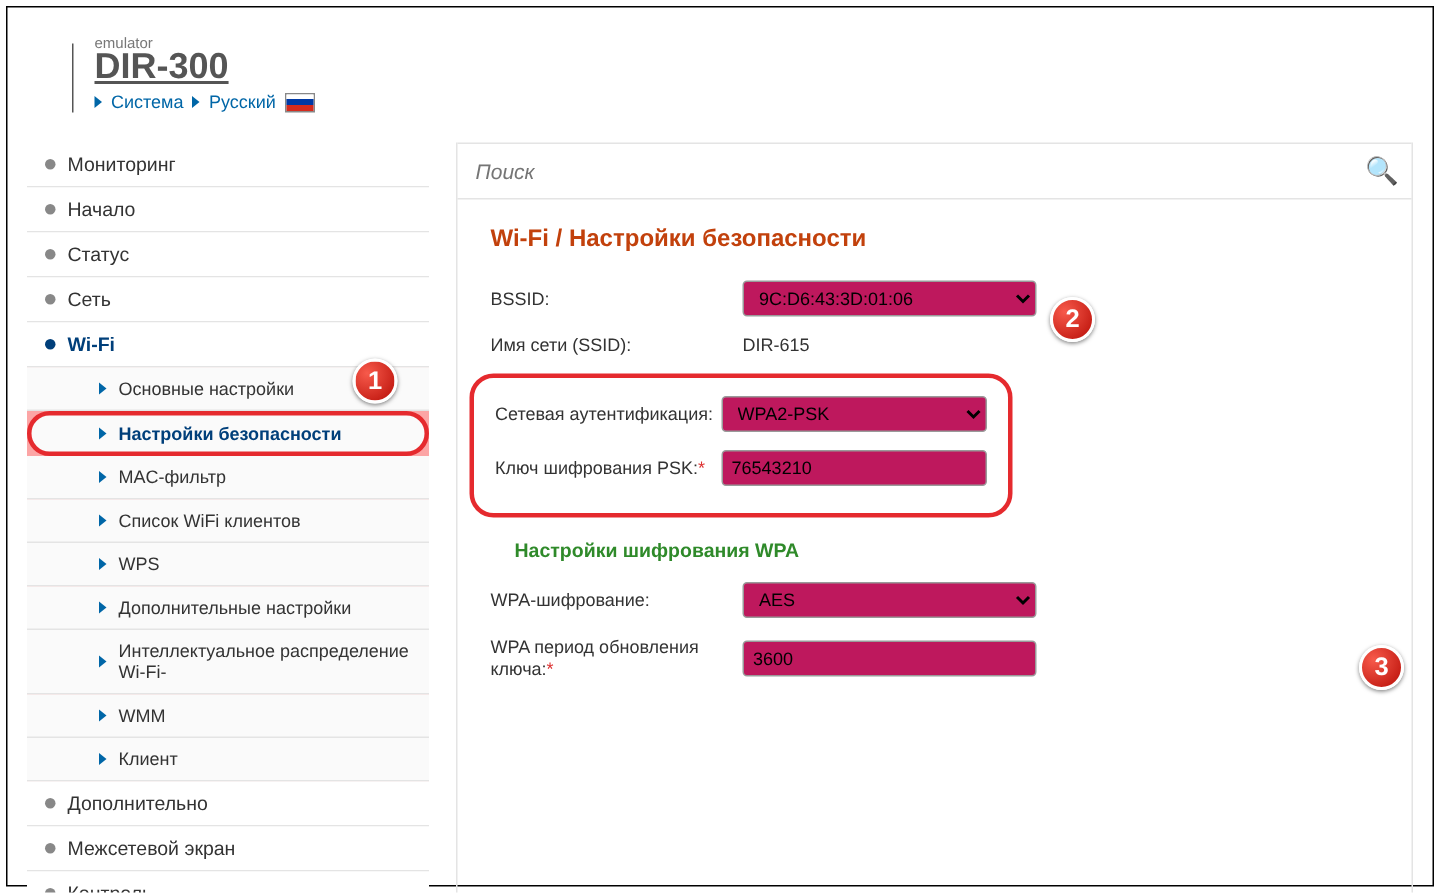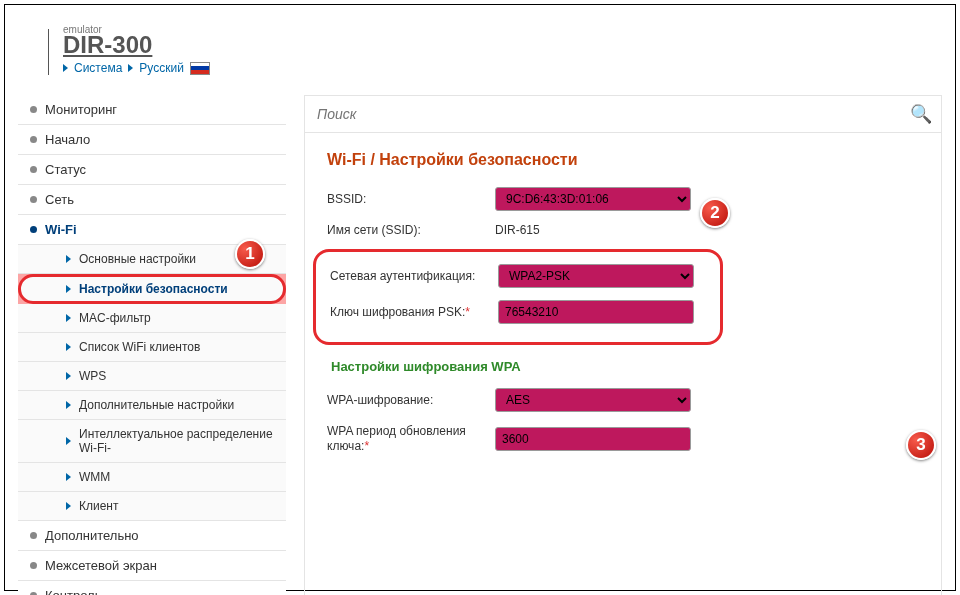--- a/index.html
+++ b/index.html
@@ -186,28 +186,28 @@
   .form-static {
     font-size: 12px;
     color: #333;
   }
   .req { color: #d33; }
   .callout-box {
     border: 3px solid #e52a2e;
     border-radius: 16px;
     padding: 12px 14px 6px 14px;
     margin: 2px 0 14px -14px;
-    width: 410px;
+    width: 362px;
     position: relative;
   }
   .section-head {
     color: #2f8a2a;
     font-weight: 700;
     font-size: 13px;
-    margin: 6px 0 14px 4px;
+    margin: 6px 0 14px 16px;
   }
   .badge {
     position: absolute;
     width: 30px; height: 30px;
     border-radius: 50%;
     background: radial-gradient(circle at 30% 30%, #f75a4b, #b80d06);
     border: 2px solid #fff;
     box-shadow: 0 1px 3px rgba(0,0,0,0.5);
     color: #fff;
     font-weight: 700;

